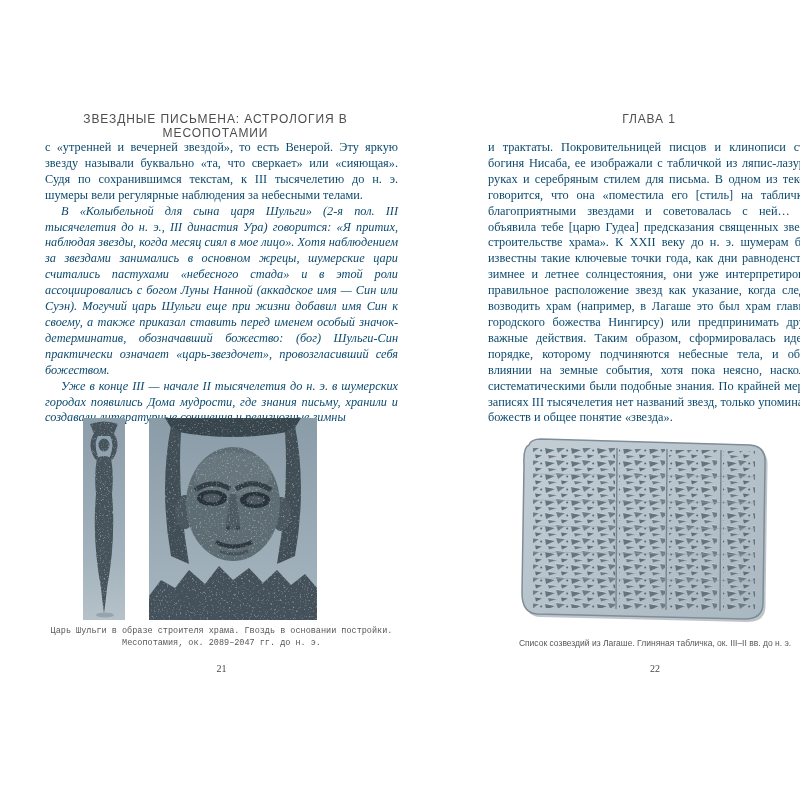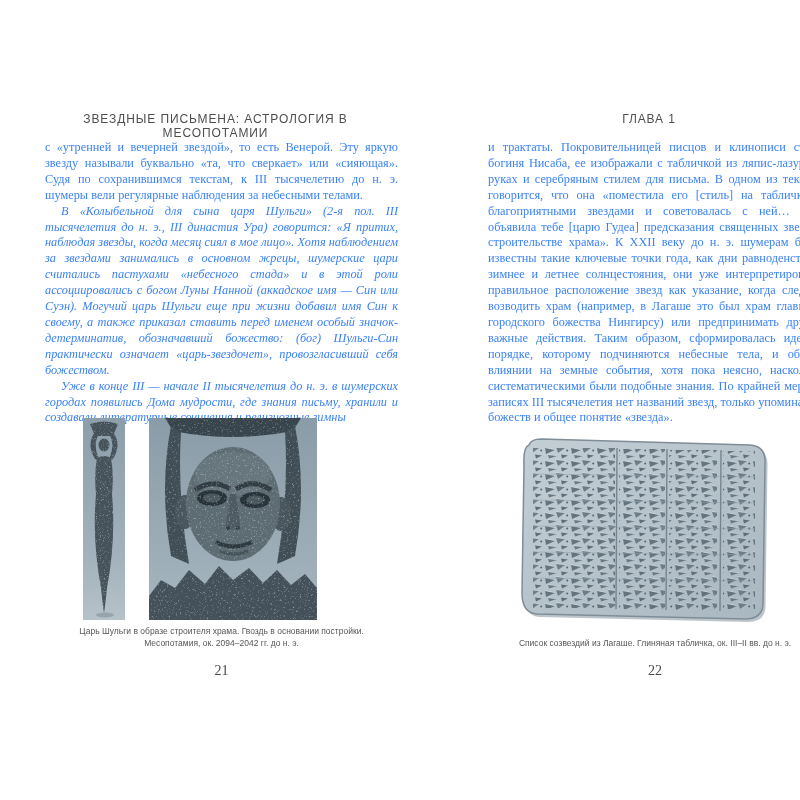--- a/index.html
+++ b/index.html
@@ -15,43 +15,43 @@
 
   .running-header{
     position:absolute;top:112px;left:0;right:12px;
     text-align:center;
     font-family:"Liberation Sans", sans-serif;
     font-size:12px;letter-spacing:0.9px;
     color:#4e4e4e;text-transform:uppercase;
   }
   .body-text{
     position:absolute;top:140px;left:0;right:0;
-    font-size:12.3px;line-height:15.9px;color:#3b82f6;
+    font-size:12.3px;line-height:15.9px;color:#0c4a6e;
     text-align:justify;
   }
   .body-text p{margin:0;}
   .body-text p.indent{text-indent:16px;font-style:italic;}
 
   .figures-row{position:absolute;top:418px;left:38px;width:234px;height:202px;}
   #statue-figure{position:absolute;left:0;top:0;}
   #statue-head{position:absolute;left:66px;top:0;}
 
   .tablet-wrap{position:absolute;top:433px;left:29px;width:251px;height:190px;}
 
   .caption{
     position:absolute;left:0;right:0;text-align:center;
     font-family:"Liberation Sans", sans-serif;
     font-size:8.5px;line-height:12px;color:#575757;
   }
-  #left-caption{top:625px;}
+  #left-caption{top:625px;font-family:Liberation Mono, monospace;}
   #right-caption{top:637px;}
 
   .page-number{
     position:absolute;top:663px;left:0;right:0;text-align:center;
-    font-size:14px;color:#474747;
+    font-size:10px;color:#474747;
   }
 </style>
 </head>
 <body>
 
 <div class="page-col" id="left-col">
 
   <div class="running-header">ЗВЕЗДНЫЕ ПИСЬМЕНА: АСТРОЛОГИЯ В МЕСОПОТАМИИ</div>
 
   <div class="body-text">
@@ -120,21 +120,21 @@
         <path d="M67,124 Q84,133 103,124" stroke="#2e393f" stroke-width="4" fill="none"></path>
         <path d="M71,133 Q84,139 99,133" stroke="#46525a" stroke-width="3" fill="none"></path>
         <path d="M0,178 L12,162 L26,170 L40,152 L56,166 L70,148 L84,162 L100,150 L114,165 L128,152 L142,167 L156,156 L168,170 L168,202 L0,202 Z" fill="#44515a"></path>
       </g>
       <use href="#headShape" filter="url(#grain2)"></use>
     </svg>
   </div>
 
   <div class="caption" id="left-caption">
     <div>Царь Шульги в образе строителя храма. Гвоздь в основании постройки.</div>
-    <div>Месопотамия, ок. 2094–2042 гг. до н. э.</div>
+    <div>Месопотамия, ок. 2089–2047 гг. до н. э.</div>
   </div>
 
   <div class="page-number">21</div>
 </div>
 
 <div class="page-col" id="right-col">
 
   <div class="running-header">ГЛАВА 1</div>
 
   <div class="body-text">

